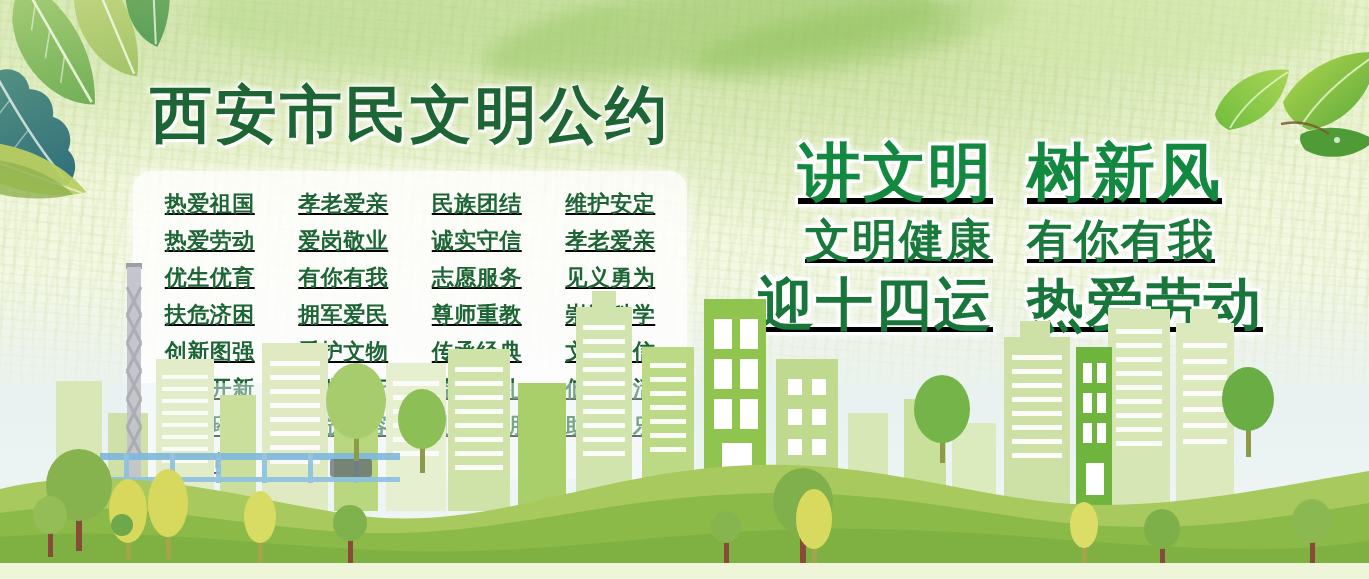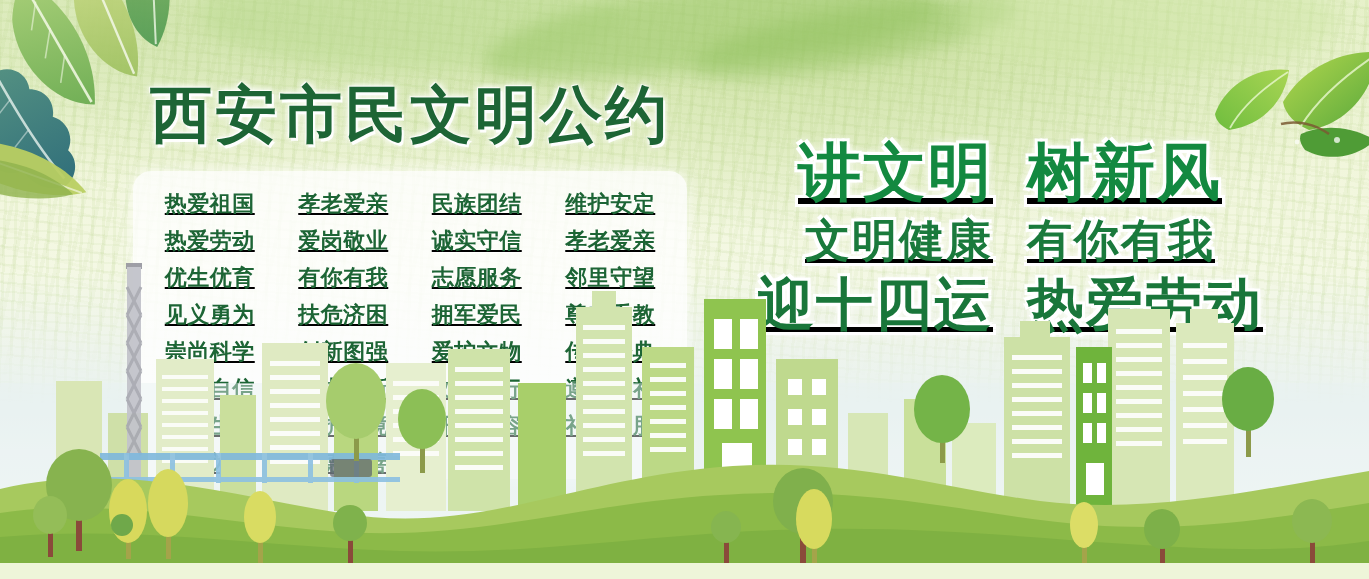--- a/index.html
+++ b/index.html
@@ -187,21 +187,20 @@
         <div class="pledge-cell">孝老爱亲</div>
         <div class="pledge-cell">民族团结</div>
         <div class="pledge-cell">维护安定</div>
         <div class="pledge-cell">热爱劳动</div>
         <div class="pledge-cell">爱岗敬业</div>
         <div class="pledge-cell">诚实守信</div>
         <div class="pledge-cell">孝老爱亲</div>
         <div class="pledge-cell">优生优育</div>
         <div class="pledge-cell">有你有我</div>
         <div class="pledge-cell">志愿服务</div>
-        <div class="pledge-cell">邻里守望</div>
         <div class="pledge-cell">见义勇为</div>
         <div class="pledge-cell">扶危济困</div>
         <div class="pledge-cell">拥军爱民</div>
         <div class="pledge-cell">尊师重教</div>
         <div class="pledge-cell">崇尚科学</div>
         <div class="pledge-cell">创新图强</div>
         <div class="pledge-cell">爱护文物</div>
         <div class="pledge-cell">传承经典</div>
         <div class="pledge-cell">文化自信</div>
         <div class="pledge-cell">承古开新</div>

